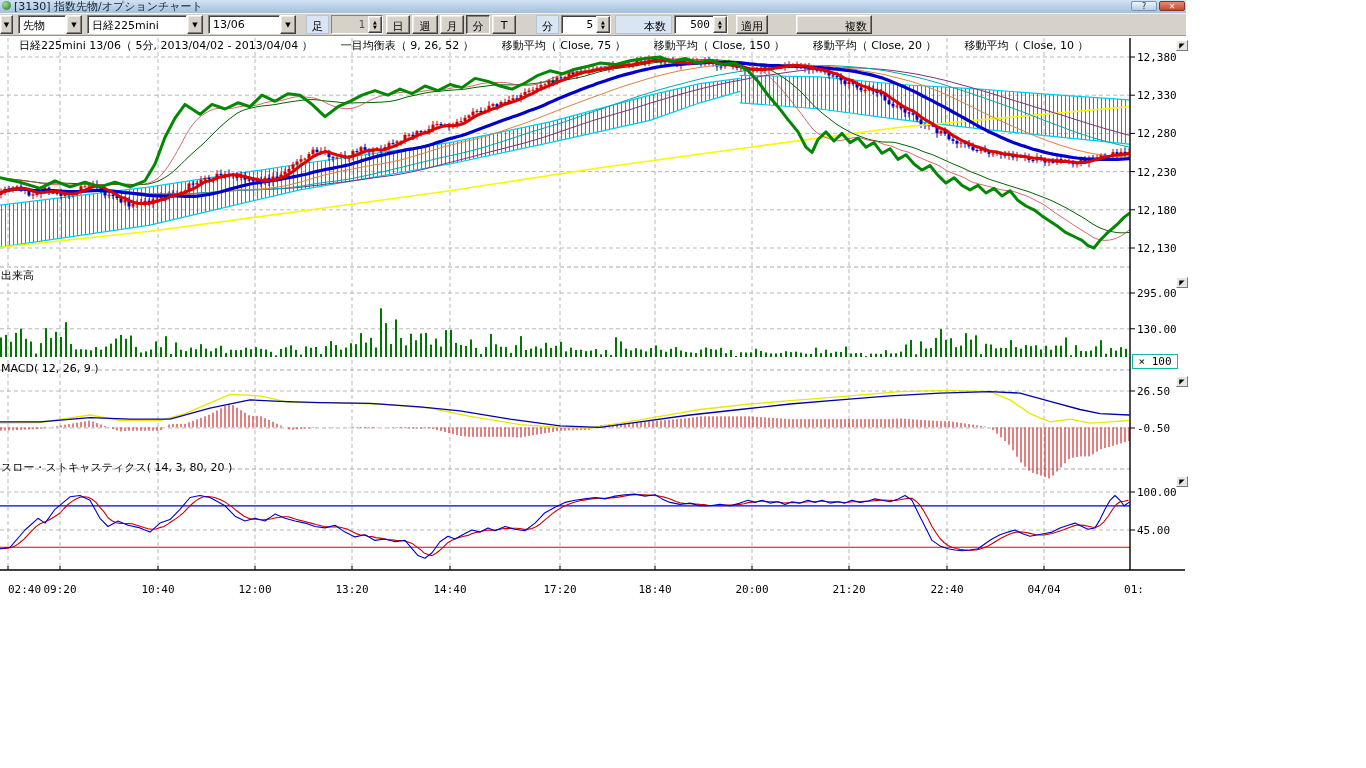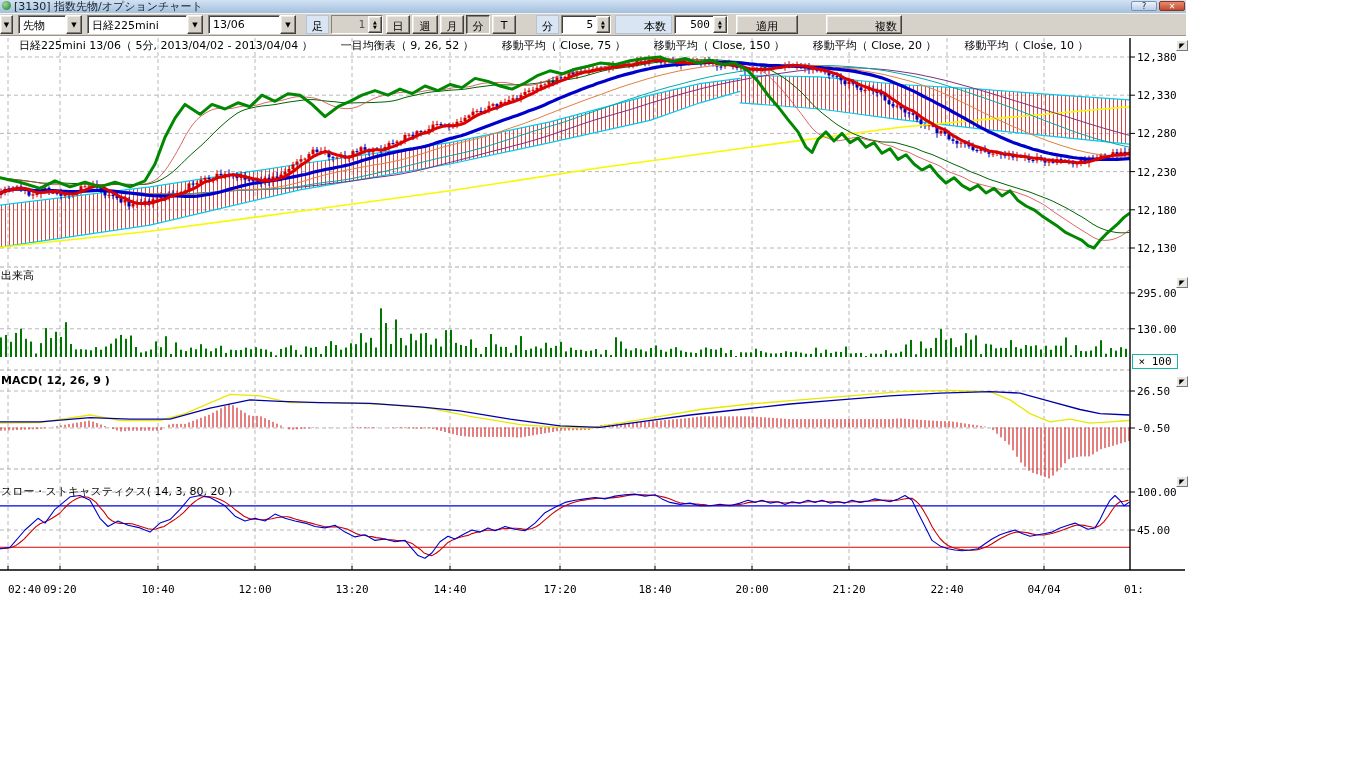--- a/index.html
+++ b/index.html
@@ -103,21 +103,21 @@
           </div>
       </div>
       <div class="tool-label" style="margin-left:4px;padding-left:28px;">本数</div>
       <div class="spin sunken" style="width:54px;margin-left:2px;">
         <div class="sval">500</div>
         <div class="sbtn raised">
             <span>▲</span>
             <span>▼</span>
           </div>
       </div>
-      <div class="tbtn raised" style="width:62px;margin-left:8px;">適用</div>
+      <div class="tbtn raised" style="width:32px;margin-left:8px;">適用</div>
       <div class="tbtn raised" style="width:76px;margin-left:28px;padding-left:44px;">複数銘柄</div>
     </div>
 
     <div class="chartarea">
       <svg id="chart-svg" width="1186" height="564">
           <defs>
             <pattern id="hatch" width="4" height="8" patternUnits="userSpaceOnUse">
               <line x1="1.5" y1="0" x2="1.5" y2="8" stroke="#cc3333" stroke-width="0.9"></line>
             </pattern>
             <clipPath id="plotclip">
@@ -1313,22 +1313,22 @@
             <text x="1134" y="557" text-anchor="middle" font-size="11" font-family="&quot;DejaVu Sans Mono&quot;,monospace" fill="#000">01:</text>
           </g>
         </svg>
 
       <div class="legend-row" style="top:2px;">
         <span>日経225mini 13/06（ 5分, 2013/04/02 - 2013/04/04 ）</span><span>一目均衡表（ 9, 26, 52 ）</span><span>移動平均（ Close, 75 ）</span><span>移動平均（ Close, 150 ）</span><span>移動平均（ Close, 20 ）</span><span>移動平均（ Close, 10 ）</span>
       </div>
 
       <div class="panel-label" style="top:232px;">出来高</div>
       <div class="mult-box">× 100</div>
-      <div class="panel-label" style="top:338px;font-weight:bold;">MACD( 12, 26, 9 )</div>
-      <div class="panel-label" style="top:448px;">スロー・ストキャスティクス( 14, 3, 80, 20 )</div>
+      <div class="panel-label" style="top:326px;">MACD( 12, 26, 9 )</div>
+      <div class="panel-label" style="top:424px;">スロー・ストキャスティクス( 14, 3, 80, 20 )</div>
 
       <div class="collapse-btn" style="top:4px;">◤</div>
       <div class="collapse-btn" style="top:241px;">◤</div>
       <div class="collapse-btn" style="top:340px;">◤</div>
       <div class="collapse-btn" style="top:440px;">◤</div>
     </div>
   </div>
 </div>
 
 </body></html>

